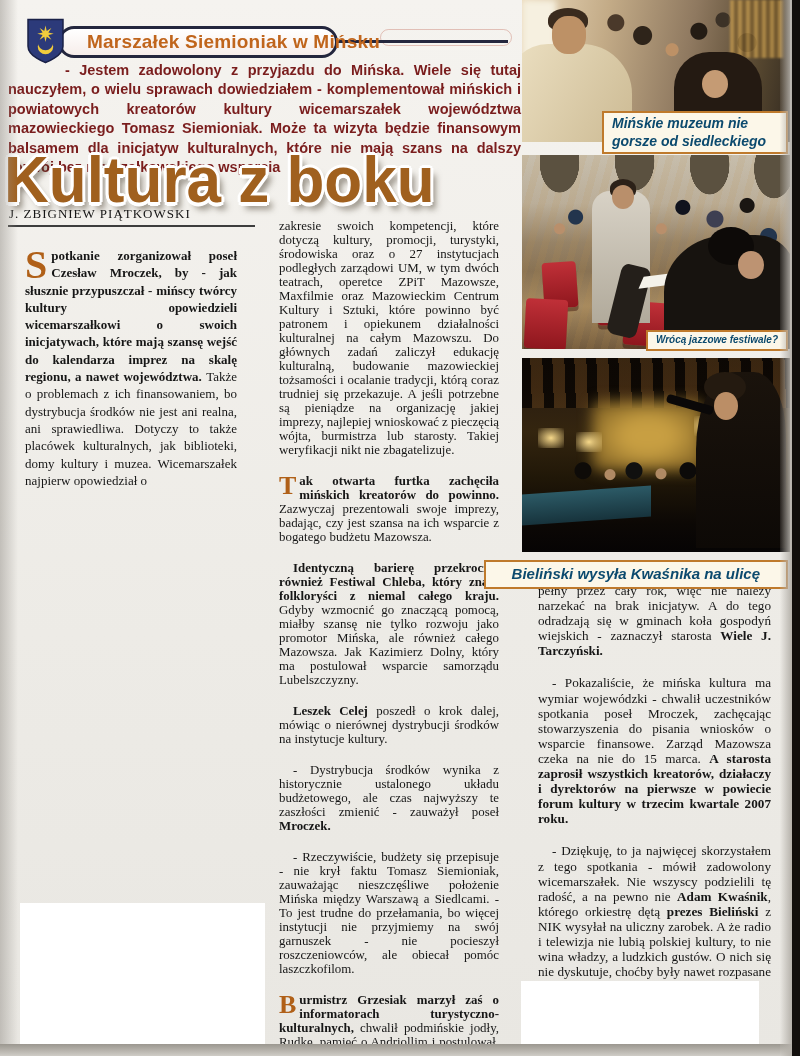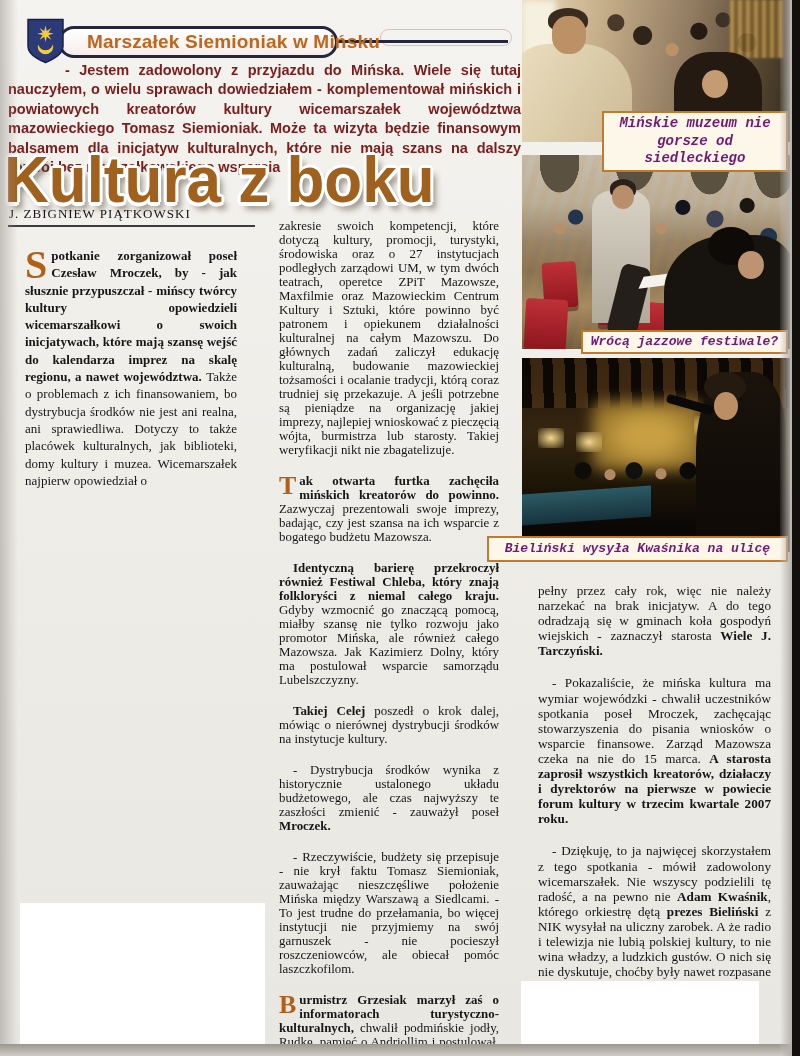--- a/index.html
+++ b/index.html
@@ -111,25 +111,25 @@
   .p3-table{left:0;top:68%;width:48%;height:16%;transform:skewY(-4deg);
     background:linear-gradient(#2c5a66,#17333c);}
   .p3-speaker{right:4px;top:14px;width:90px;height:176px;border-radius:44% 36% 0 0;
     background:linear-gradient(#1a130c,#0d0906);}
   .p3-spk-hair{right:44px;top:14px;width:42px;height:30px;background:#241a10;border-radius:50%;}
   .p3-spk-face{right:52px;top:34px;width:24px;height:28px;background:#bb8e66;border-radius:50%;}
   .p3-mic{right:76px;top:42px;width:48px;height:9px;background:#0a0808;border-radius:4px;transform:rotate(16deg);}
 
   
   .caption{position:absolute;right:12px;background:#fcf7e9;border:2px solid #bf7a2c;
-    font-family:Liberation Mono, monospace;font-style:italic;font-weight:bold;
-    color:#701a75;text-align:center;padding:2px 8px;line-height:1.25;}
+    font-family:Liberation Sans, sans-serif;font-style:italic;font-weight:bold;
+    color:#0c4a6e;text-align:left;padding:2px 8px;line-height:1.25;}
   #cap1{top:111px;max-width:186px;font-size:14px;}
-  #cap2{top:330px;font-size:13px;white-space:nowrap;}
-  #cap3{top:536px;font-size:13px;white-space:nowrap;padding:3px 16px;}
+  #cap2{top:330px;font-size:10px;white-space:nowrap;}
+  #cap3{top:560px;font-size:15px;white-space:nowrap;padding:3px 26px;}
 
   
   #blank-left{position:absolute;left:20px;top:903px;width:245px;height:146px;background:#fff;}
   #blank-right{position:absolute;left:521px;top:981px;width:238px;height:64px;background:#fff;}
   #scan-left{position:absolute;left:0;top:0;width:18px;height:1056px;
     background:linear-gradient(90deg,rgba(158,154,148,.55),rgba(158,154,148,0));}
   #scan-bottom{position:absolute;left:0;top:1044px;width:792px;height:12px;
     background:linear-gradient(#9b978f,#cfccc6);}
   #scan-right-light{position:absolute;left:780px;top:0;width:12px;height:1056px;
     background:linear-gradient(90deg,rgba(230,227,222,.1),#b5b1aa);}
@@ -159,21 +159,21 @@
   <div id="byline-rule" data-name="byline-rule"></div>
 
   <div id="col-left" class="col" data-name="article-column-left">
     <p class="para" data-name="paragraph"><span class="seg-dc">S</span><span class="seg-b">potkanie zorganizował poseł Czesław Mroczek, by - jak słusznie przypuszczał - mińscy twórcy kultury opowiedzieli wicemarszałkowi o swoich inicjatywach, które mają szansę wejść do kalendarza imprez na skalę regionu, a nawet województwa. </span><span class="seg-n">Także o problemach z ich finansowaniem, bo dystrybucja środków nie jest ani realna, ani sprawiedliwa. Dotyczy to także placówek kulturalnych, jak biblioteki, domy kultury i muzea. Wicemarszałek najpierw opowiedział o</span></p>
   </div>
 
   <div id="col-mid" class="col" data-name="article-column-middle">
     <p data-name="paragraph"><span class="seg-n">zakresie swoich kompetencji, które dotyczą kultury, promocji, turystyki, środowiska oraz o 27 instytucjach podległych zarządowi UM, w tym dwóch teatrach, operetce ZPiT Mazowsze, Maxfilmie oraz Mazowieckim Centrum Kultury i Sztuki, które powinno być patronem i opiekunem działalności kulturalnej na całym Mazowszu. Do głównych zadań zaliczył edukację kulturalną, budowanie mazowieckiej tożsamości i ocalanie tradycji, którą coraz trudniej się przekazuje. A jeśli potrzebne są pieniądze na organizację jakiej imprezy, najlepiej wnioskować z pieczęcią wójta, burmistrza lub starosty. Takiej weryfikacji nikt nie zbagatelizuje.</span></p>
     <p data-name="paragraph"><span class="seg-dc">T</span><span class="seg-b">ak otwarta furtka zachęciła mińskich kreatorów do powinno. </span><span class="seg-n">Zazwyczaj prezentowali swoje imprezy, badając, czy jest szansa na ich wsparcie z bogatego budżetu Mazowsza.</span></p>
     <p class="ind" data-name="paragraph"><span class="seg-b">Identyczną barierę przekroczył również Festiwal Chleba, który znają folkloryści z niemal całego kraju. </span><span class="seg-n">Gdyby wzmocnić go znaczącą pomocą, miałby szansę nie tylko rozwoju jako promotor Mińska, ale również całego Mazowsza. Jak Kazimierz Dolny, który ma postulował wsparcie samorządu Lubelszczyzny.</span></p>
-    <p class="ind" data-name="paragraph"><span class="seg-b">Takiej Celej</span><span class="seg-n"> poszedł o krok dalej, mówiąc o nierównej dystrybucji środków na instytucje kultury.</span></p>
+    <p class="ind" data-name="paragraph"><span class="seg-b">Leszek Celej</span><span class="seg-n"> poszedł o krok dalej, mówiąc o nierównej dystrybucji środków na instytucje kultury.</span></p>
     <p class="ind" data-name="paragraph"><span class="seg-n">- Dystrybucja środków wynika z historycznie ustalonego układu budżetowego, ale czas najwyższy te zaszłości zmienić - zauważył poseł </span><span class="seg-b">Mroczek.</span></p>
     <p class="ind" data-name="paragraph"><span class="seg-n">- Rzeczywiście, budżety się przepisuje - nie krył faktu Tomasz Siemioniak, zauważając nieszczęśliwe położenie Mińska między Warszawą a Siedlcami. - To jest trudne do przełamania, bo więcej instytucji nie przyjmiemy na swój garnuszek - nie pocieszył roszczeniowców, ale obiecał pomóc laszczkofilom.</span></p>
     <p data-name="paragraph"><span class="seg-dc">B</span><span class="seg-b">urmistrz Grzesiak marzył zaś o informatorach turystyczno-kulturalnych, </span><span class="seg-n">chwalił podmińskie jodły, Rudkę, pamięć o Andriollim i postulował, by nie hamować temperamentów, które chcą robić kulturę. Takim jest </span><span class="seg-b">Jarosław Polit</span><span class="seg-n">, twórca festiwalów jazzowych, które upadły wskutek braku wsparcia. Tymczasem płytę „Live of Mińsk Mazowiecki” zna cała jazzowa Polska. Może znowu warto spróbować, ale bez pomocy i pasji władz miasta, reaktywacja jazzu nad Srebrną poniesie klęskę.</span></p>
 
   </div>
 
   <div id="col-right" class="col" data-name="article-column-right">
     <p data-name="paragraph"><span class="seg-n">pełny przez cały rok, więc nie należy narzekać na brak inicjatyw. A do tego odradzają się w gminach koła gospodyń wiejskich - zaznaczył starosta </span><span class="seg-b">Wiele J. Tarczyński.</span></p>
     <p class="ind" data-name="paragraph"><span class="seg-n">- Pokazaliście, że mińska kultura ma wymiar wojewódzki - chwalił uczestników spotkania poseł Mroczek, zachęcając stowarzyszenia do pisania wniosków o wsparcie finansowe. Zarząd Mazowsza czeka na nie do 15 marca. </span><span class="seg-b">A starosta zaprosił wszystkich kreatorów, działaczy i dyrektorów na pierwsze w powiecie forum kultury w trzecim kwartale 2007 roku.</span></p>
     <p class="ind" data-name="paragraph"><span class="seg-n">- Dziękuję, to ja najwięcej skorzystałem z tego spotkania - mówił zadowolony wicemarszałek. Nie wszyscy podzielili tę radość, a na pewno nie </span><span class="seg-b">Adam Kwaśnik</span><span class="seg-n">, którego orkiestrę dętą </span><span class="seg-b">prezes Bieliński</span><span class="seg-n"> z NIK wysyłał na uliczny zarobek. A że radio i telewizja nie lubią polskiej kultury, to nie wina władzy, a ludzkich gustów. O nich się nie dyskutuje, choćby były nawet rozpasane i niepolskie.</span></p>

